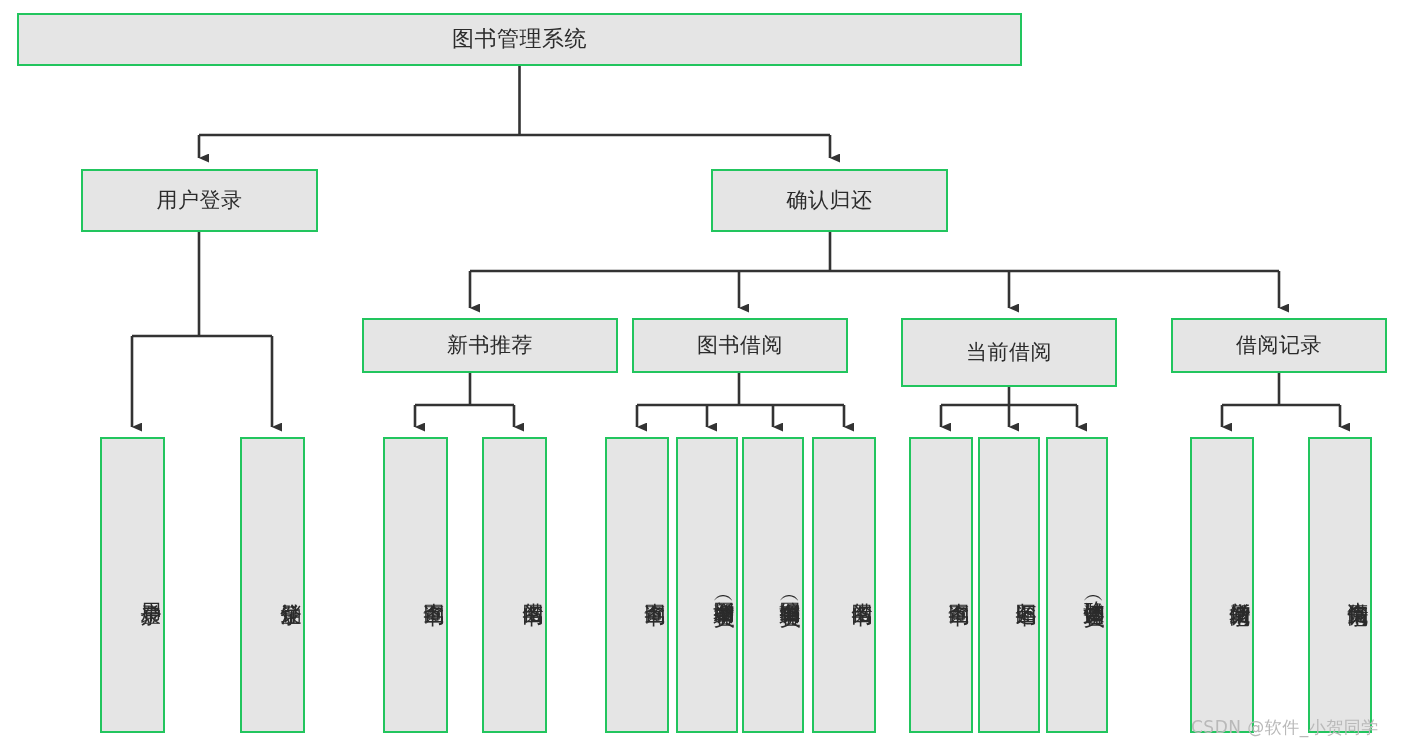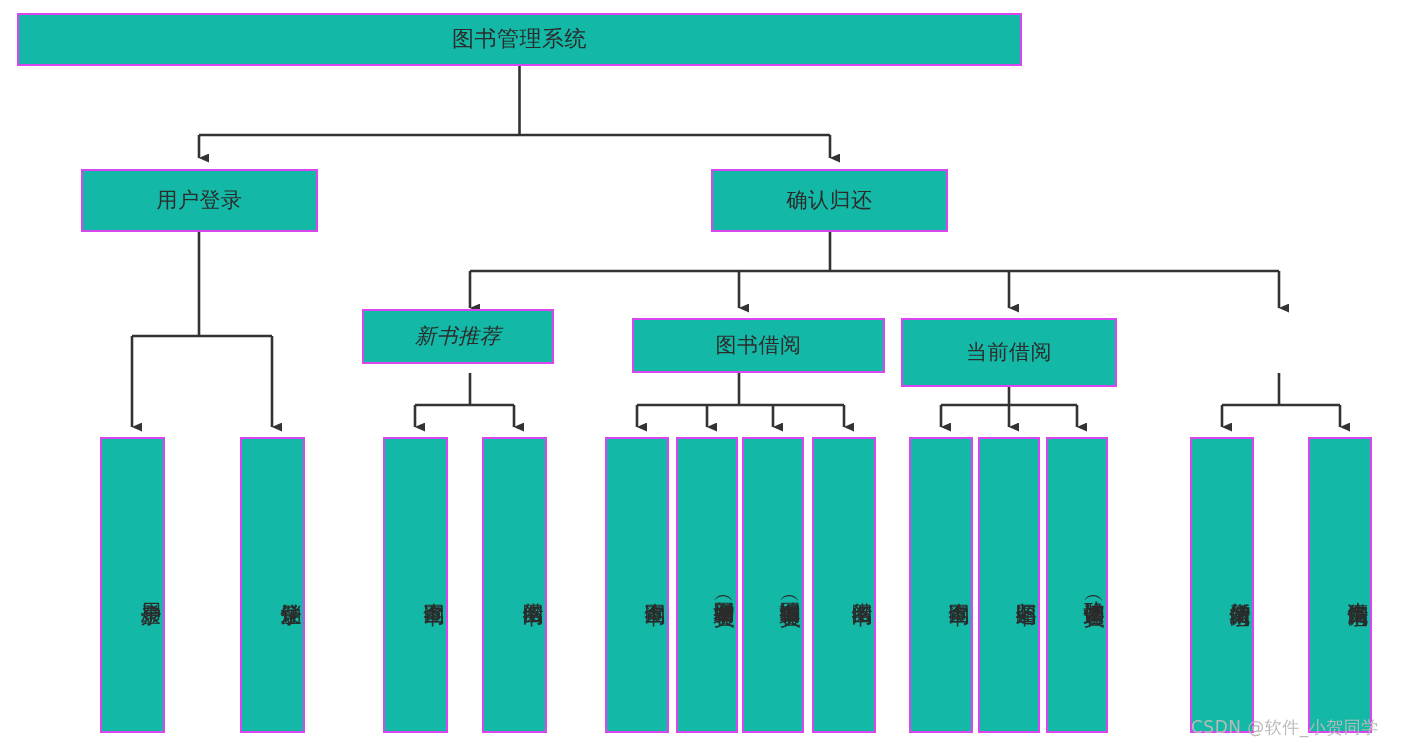--- a/index.html
+++ b/index.html
@@ -22,22 +22,22 @@
     position: absolute;
     left: 0;
     top: 0;
     width: 1405px;
     height: 747px;
     pointer-events: none;
   }
   .node {
     position: absolute;
     box-sizing: border-box;
-    background: #14b8a6;
-    border: 2px solid #d946ef;
+    background: #e5e5e5;
+    border: 2px solid #22c55e;
     display: flex;
     align-items: center;
     justify-content: center;
     color: #2b2b2b;
   }
   .node-h {
     
     font-size: 21px;
     line-height: 1.2;
     letter-spacing: 0.5px;
@@ -124,26 +124,27 @@
       <path d="M 1340 405 L 1340 427" marker-end="url(#arrowhead)"></path>
     </g>
   </svg>
 
   <div class="node node-h node-root" style="left:17px; top:13px; width:1005px; height:53px;">图书管理系统</div>
 
   <div class="node node-h" style="left:81px; top:169px; width:237px; height:63px;">用户登录</div>
 
   <div class="node node-h" style="left:711px; top:169px; width:237px; height:63px;">确认归还</div>
 
-  <div class="node node-h" style="left:362px; top:309px; width:192px; height:55px;font-style:italic;">新书推荐</div>
+  <div class="node node-h" style="left:362px; top:318px; width:256px; height:55px;">新书推荐</div>
 
-  <div class="node node-h" style="left:632px; top:318px; width:253px; height:55px;">图书借阅</div>
+  <div class="node node-h" style="left:632px; top:318px; width:216px; height:55px;">图书借阅</div>
 
   <div class="node node-h" style="left:901px; top:318px; width:216px; height:69px;">当前借阅</div>
 
+  <div class="node node-h" style="left:1171px; top:318px; width:216px; height:55px;">借阅记录</div>
 
   <div class="node node-v" style="left:100px; top:437px; width:65px; height:296px;">用户登录</div>
 
   <div class="node node-v" style="left:240px; top:437px; width:65px; height:296px;">注销登录</div>
 
   <div class="node node-v" style="left:383px; top:437px; width:65px; height:296px;">查询图书</div>
 
   <div class="node node-v" style="left:482px; top:437px; width:65px; height:296px;">借阅图书</div>
 
   <div class="node node-v" style="left:605px; top:437px; width:64px; height:296px;">查询图书</div>

